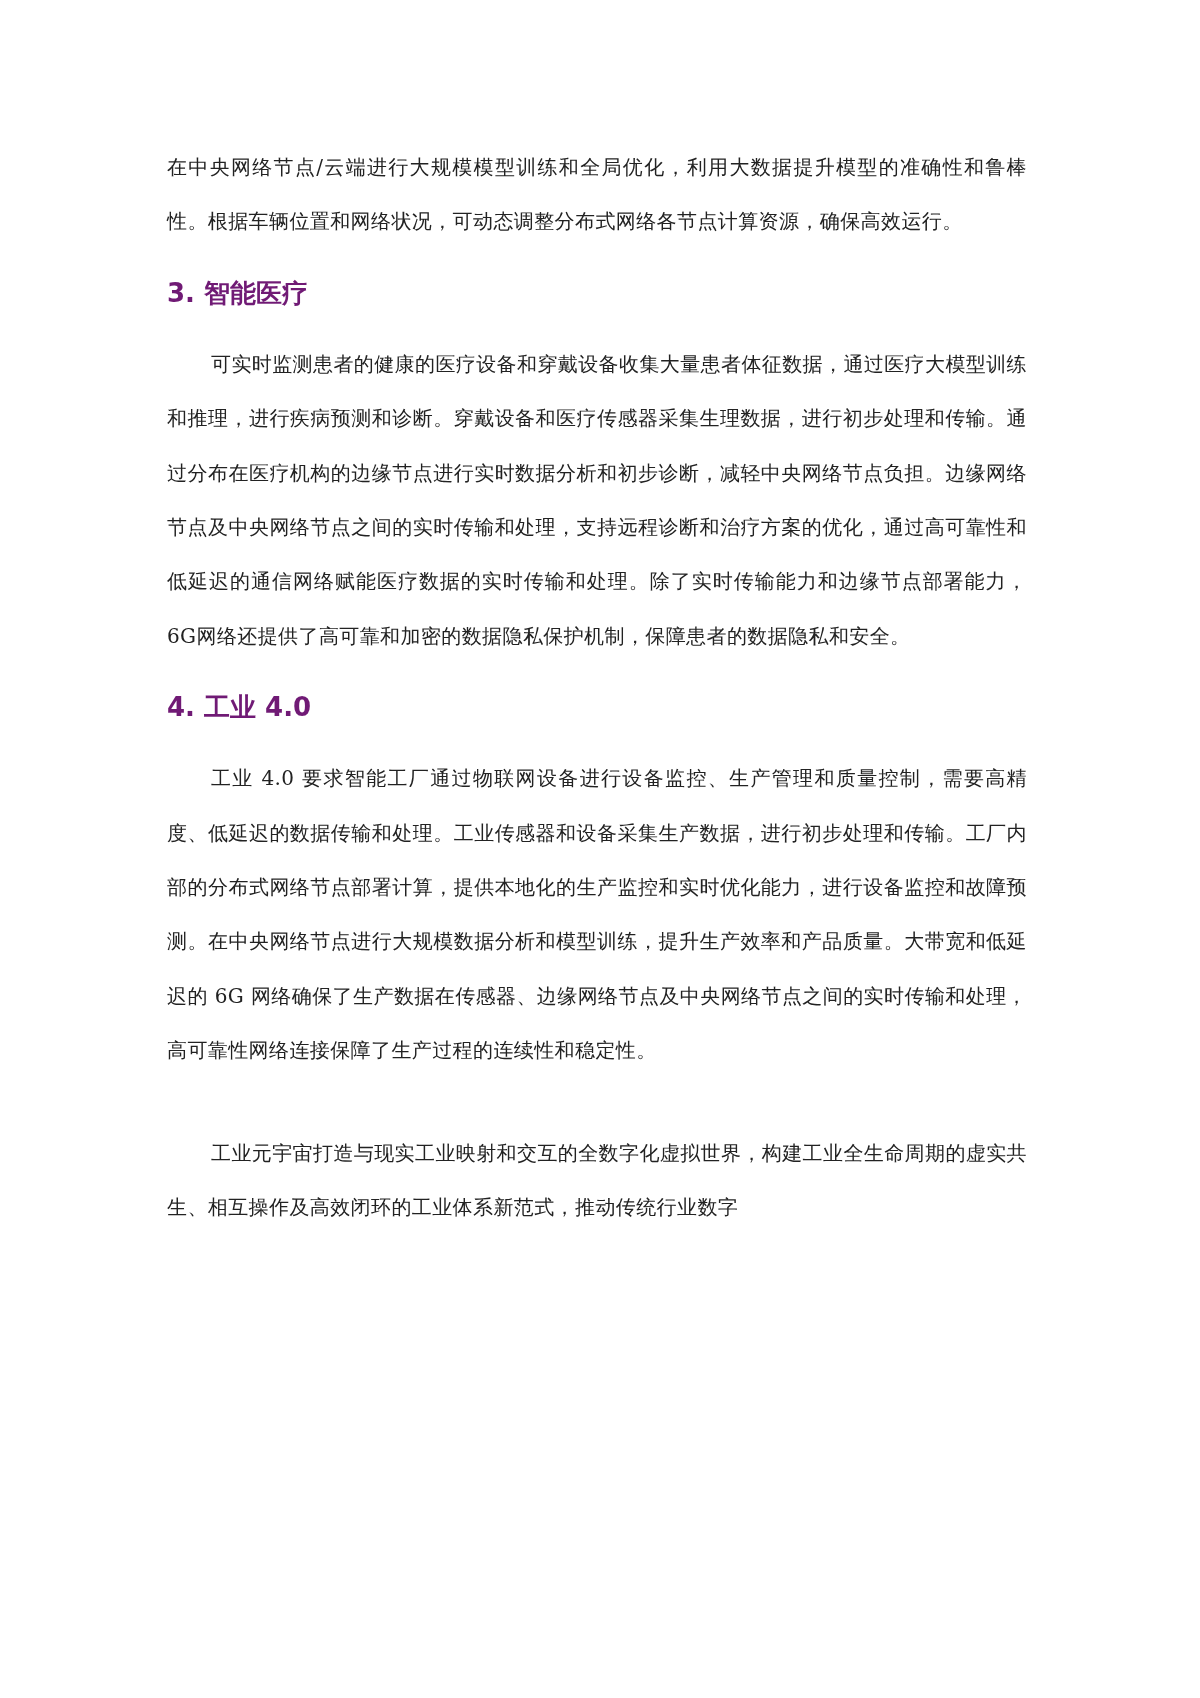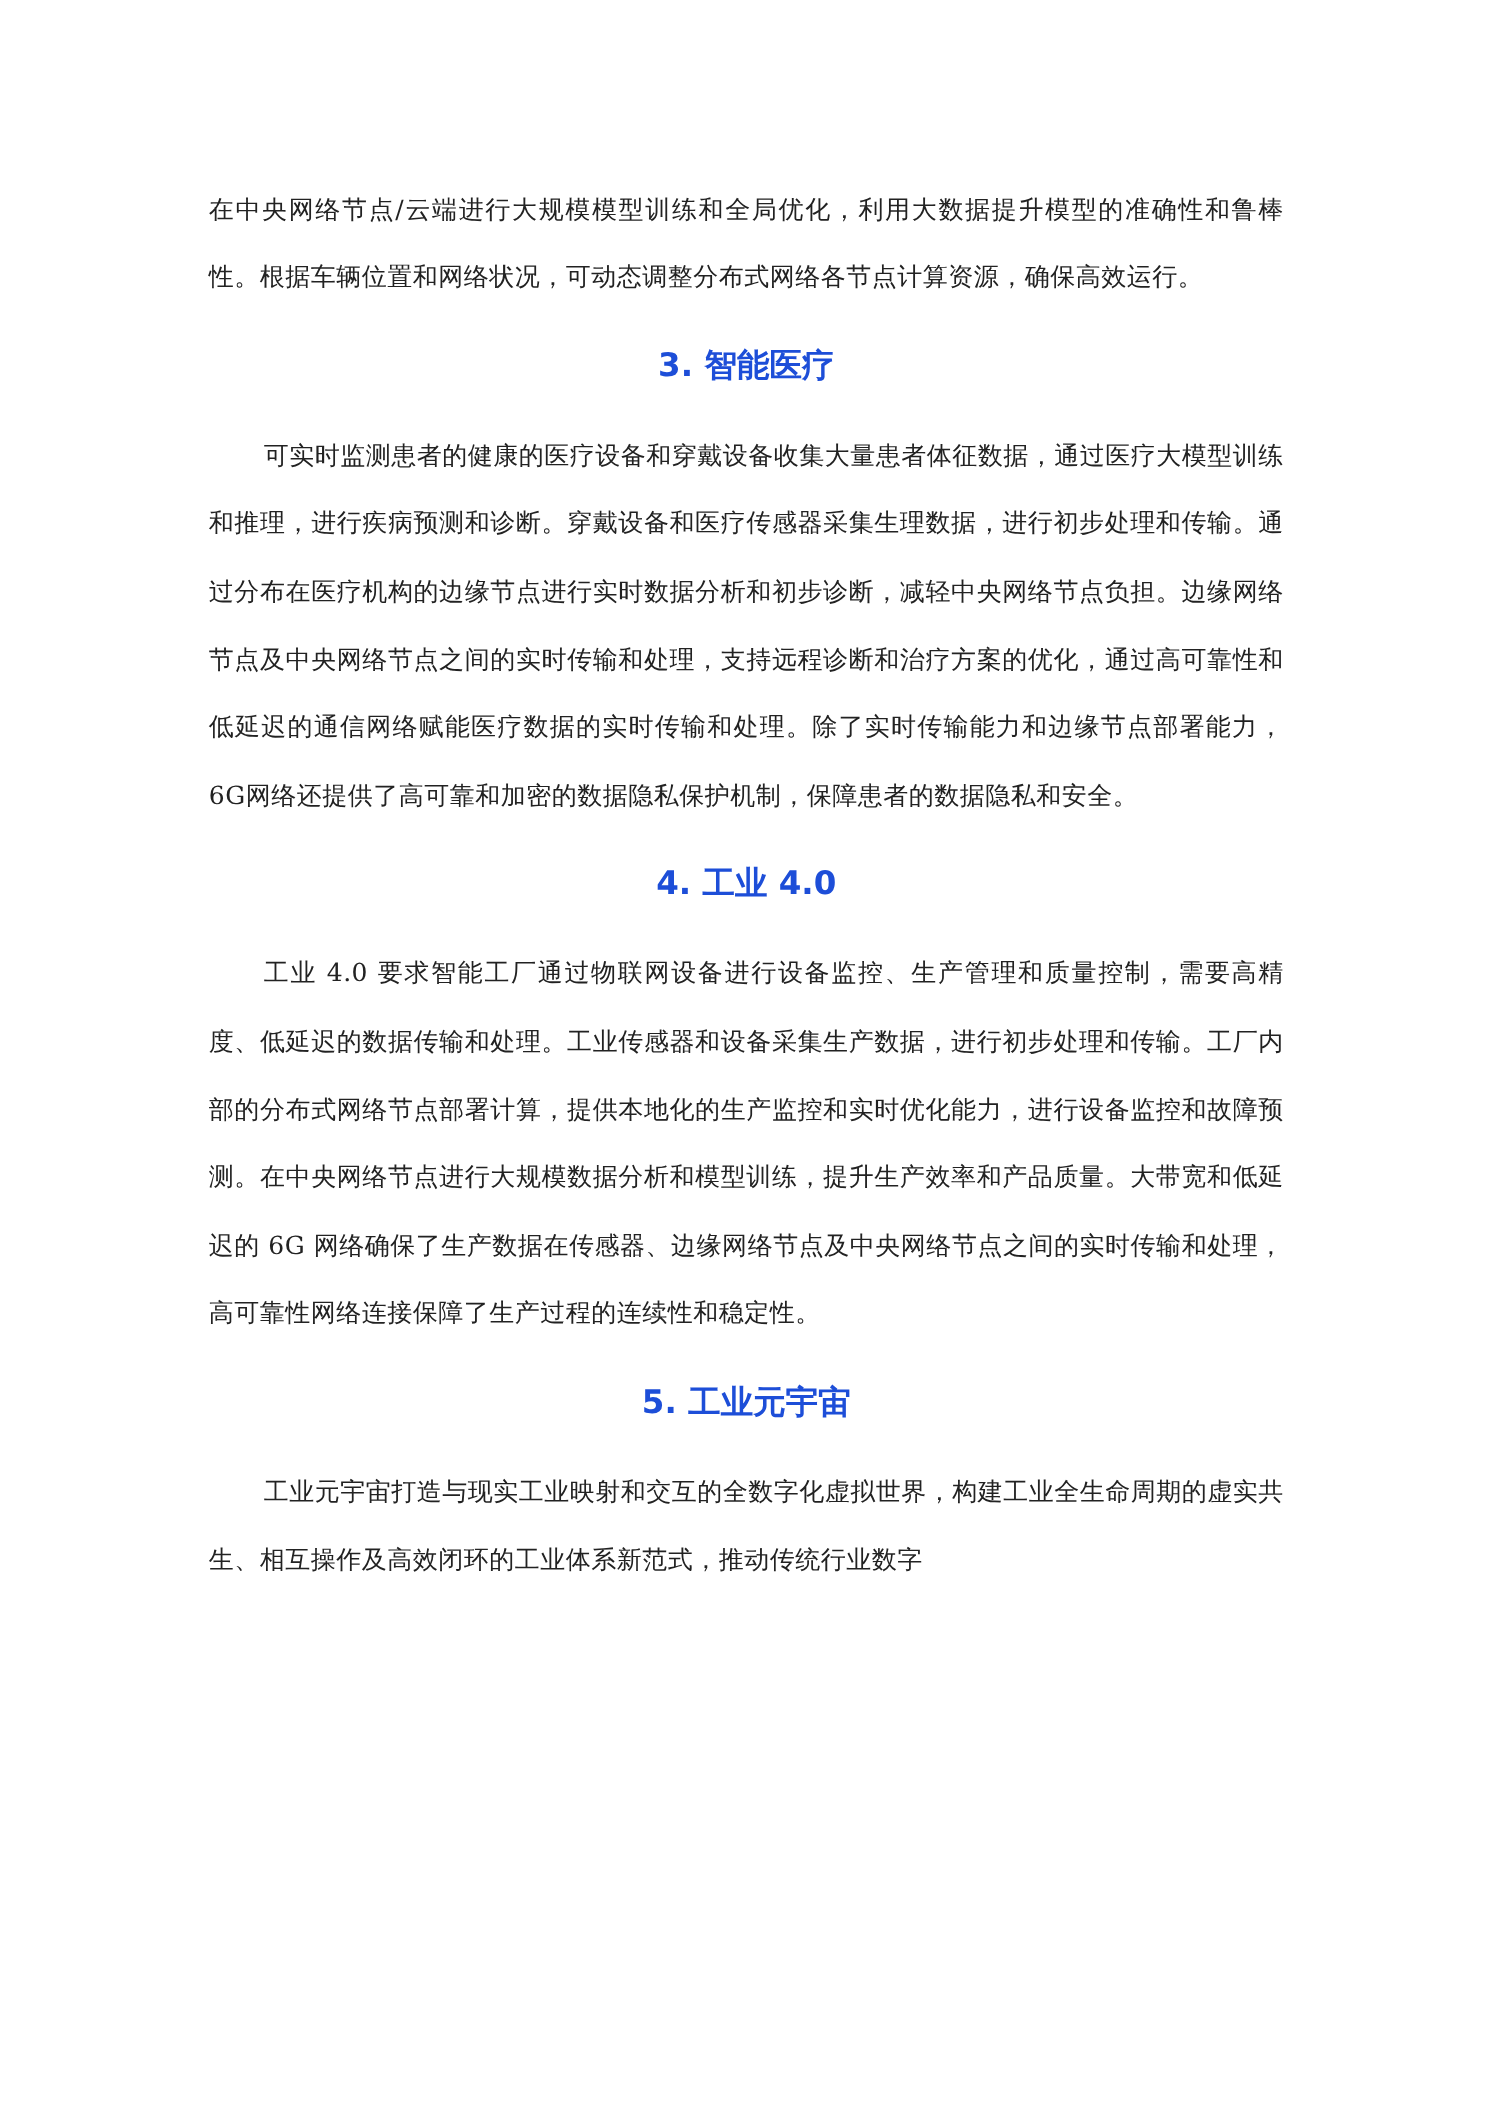--- a/index.html
+++ b/index.html
@@ -32,22 +32,21 @@
     }
     .para.indent {
       text-indent: 44px;
     }
     .heading {
       font-family: "DejaVu Sans", "Liberation Sans", sans-serif;
       font-weight: bold;
       font-size: 26px;
       line-height: 40px;
       margin: 0;
-      color: #1d4ed8;
-      text-align: center;
+      color: #701a75;
     }
     .gap-before-heading { height: 24px; }
     .gap-after-heading { height: 24px; }
   </style>
 </head>
 <body>
 
 <div class="page">
 
   <p class="para">在中央网络节点/云端进行大规模模型训练和全局优化，利用大数据提升模型的准确性和鲁棒性。根据车辆位置和网络状况，可动态调整分布式网络各节点计算资源，确保高效运行。</p>
@@ -56,17 +55,16 @@
   <h2 class="heading">3. 智能医疗</h2>
   <div class="gap-after-heading"></div>
   <p class="para indent">可实时监测患者的健康的医疗设备和穿戴设备收集大量患者体征数据，通过医疗大模型训练和推理，进行疾病预测和诊断。穿戴设备和医疗传感器采集生理数据，进行初步处理和传输。通过分布在医疗机构的边缘节点进行实时数据分析和初步诊断，减轻中央网络节点负担。边缘网络节点及中央网络节点之间的实时传输和处理，支持远程诊断和治疗方案的优化，通过高可靠性和低延迟的通信网络赋能医疗数据的实时传输和处理。除了实时传输能力和边缘节点部署能力，6G网络还提供了高可靠和加密的数据隐私保护机制，保障患者的数据隐私和安全。</p>
 
   <div class="gap-before-heading"></div>
   <h2 class="heading">4. 工业 4.0</h2>
   <div class="gap-after-heading"></div>
   <p class="para indent">工业 4.0 要求智能工厂通过物联网设备进行设备监控、生产管理和质量控制，需要高精度、低延迟的数据传输和处理。工业传感器和设备采集生产数据，进行初步处理和传输。工厂内部的分布式网络节点部署计算，提供本地化的生产监控和实时优化能力，进行设备监控和故障预测。在中央网络节点进行大规模数据分析和模型训练，提升生产效率和产品质量。大带宽和低延迟的 6G 网络确保了生产数据在传感器、边缘网络节点及中央网络节点之间的实时传输和处理，高可靠性网络连接保障了生产过程的连续性和稳定性。</p>
 
   <div class="gap-before-heading"></div>
-  <h2 class="heading">5. 工业元宇宙</h2>
   <div class="gap-after-heading"></div>
   <p class="para indent">工业元宇宙打造与现实工业映射和交互的全数字化虚拟世界，构建工业全生命周期的虚实共生、相互操作及高效闭环的工业体系新范式，推动传统行业数字</p>
 
 </div>
 
 </body></html>

